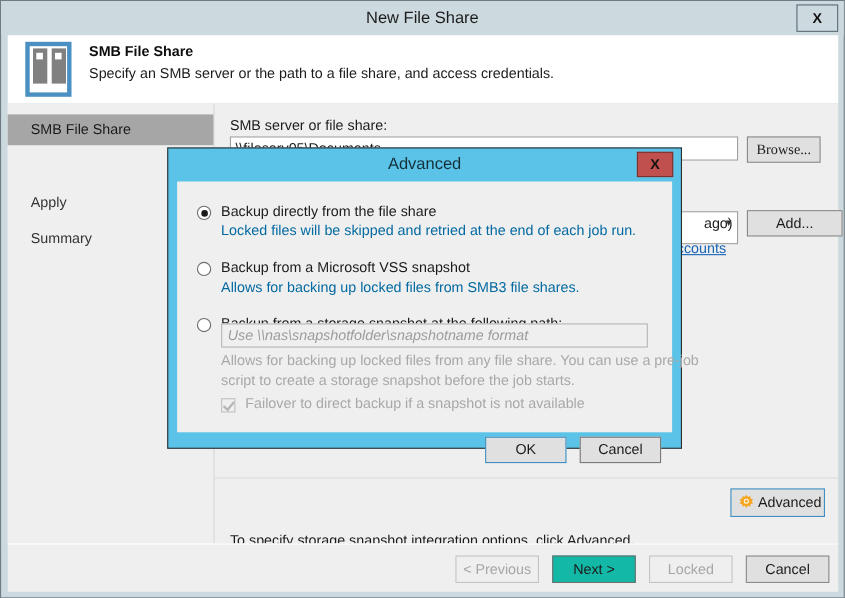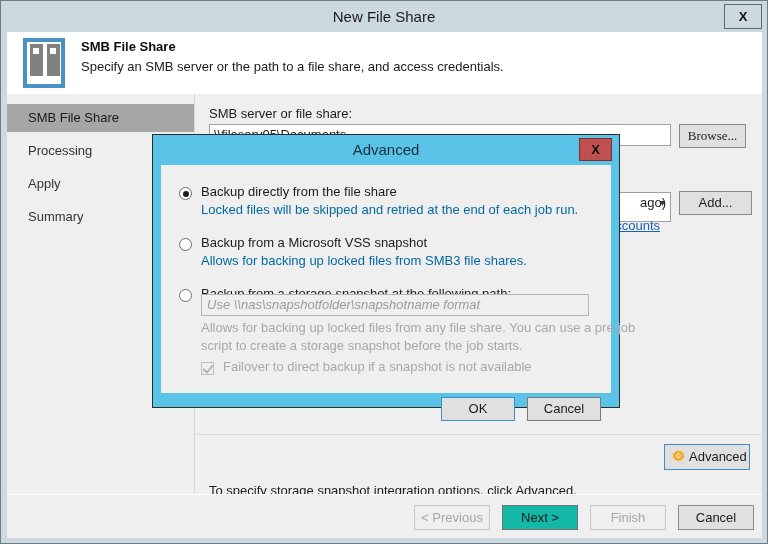--- a/index.html
+++ b/index.html
@@ -413,35 +413,34 @@
       <div class="knob right"></div>
     </div>
     <div id="header-title">SMB File Share</div>
     <div id="header-subtitle">Specify an SMB server or the path to a file share, and access credentials.</div>
   </div>
 
   <div id="wizard-body">
 
     <div id="sidebar">
       <div class="nav-item selected" style="top:10px;">SMB File Share</div>
-      <div class="nav-item" style="top:43px;">Processing</div>
       <div class="nav-item" style="top:76px;">Apply</div>
       <div class="nav-item" style="top:109px;">Summary</div>
     </div>
 
     <div id="pane">
       <div class="field-label" style="left:14px; top:12px;">SMB server or file share:</div>
       <div class="textbox" style="left:14px; top:30px; width:462px; height:22px;">\\fileserv05\Documents</div>
       <div class="btn" style="left:484px; top:30px; width:67px; height:24px; line-height:22px;font-family:Liberation Serif, serif;">Browse...</div>
 
       <div class="combobox" style="left:400px; top:98px; width:76px; height:30px;">
         <span>ago)</span>
         <span class="arrow">▾</span>
       </div>
-      <div class="btn" style="left:484px; top:97px; width:73px; height:24px; line-height:22px;">Add...</div>
+      <div class="btn" style="left:484px; top:97px; width:87px; height:24px; line-height:22px;">Add...</div>
       <div class="link" style="left:413px; top:124px;">accounts</div>
     </div>
 
     <div id="advanced-strip">
       <div id="advanced-hint">To specify storage snapshot integration options, click Advanced.</div>
       <div id="advanced-button">
         <span class="gearwrap">
           <svg width="17" height="17" viewBox="0 0 20 20">
             <path fill="#F5A623" d="M10 0.8l1.5 2.2 2.6-0.6 0.5 2.6 2.6 0.6-1.4 2.3 1.4 2.3-2.6 0.6-0.5 2.6-2.6-0.6L10 15l-1.5-2.2-2.6 0.6-0.5-2.6-2.6-0.6 1.4-2.3L2.8 5.6l2.6-0.6 0.5-2.6 2.6 0.6z"></path>
             <circle cx="10" cy="7.9" r="2.7" fill="#ffffff"></circle>
@@ -450,21 +449,21 @@
         </span>
         <span class="label">Advanced</span>
       </div>
     </div>
 
   </div>
 
   <div id="wizard-footer">
     <div class="footer-btn disabled" style="left:407px;">&lt; Previous</div>
     <div class="footer-btn default" style="left:495px;">Next &gt;</div>
-    <div class="footer-btn disabled" style="left:583px;">Finish</div>
+    <div class="footer-btn disabled" style="left:583px;">Locked</div>
     <div class="footer-btn" style="left:671px;">Cancel</div>
   </div>
 
   <div id="advanced-dialog">
     <div id="dlg-titlebar">
       <div id="dlg-title">Advanced</div>
       <div id="dlg-close">X</div>
     </div>
 
     <div id="dlg-content">

